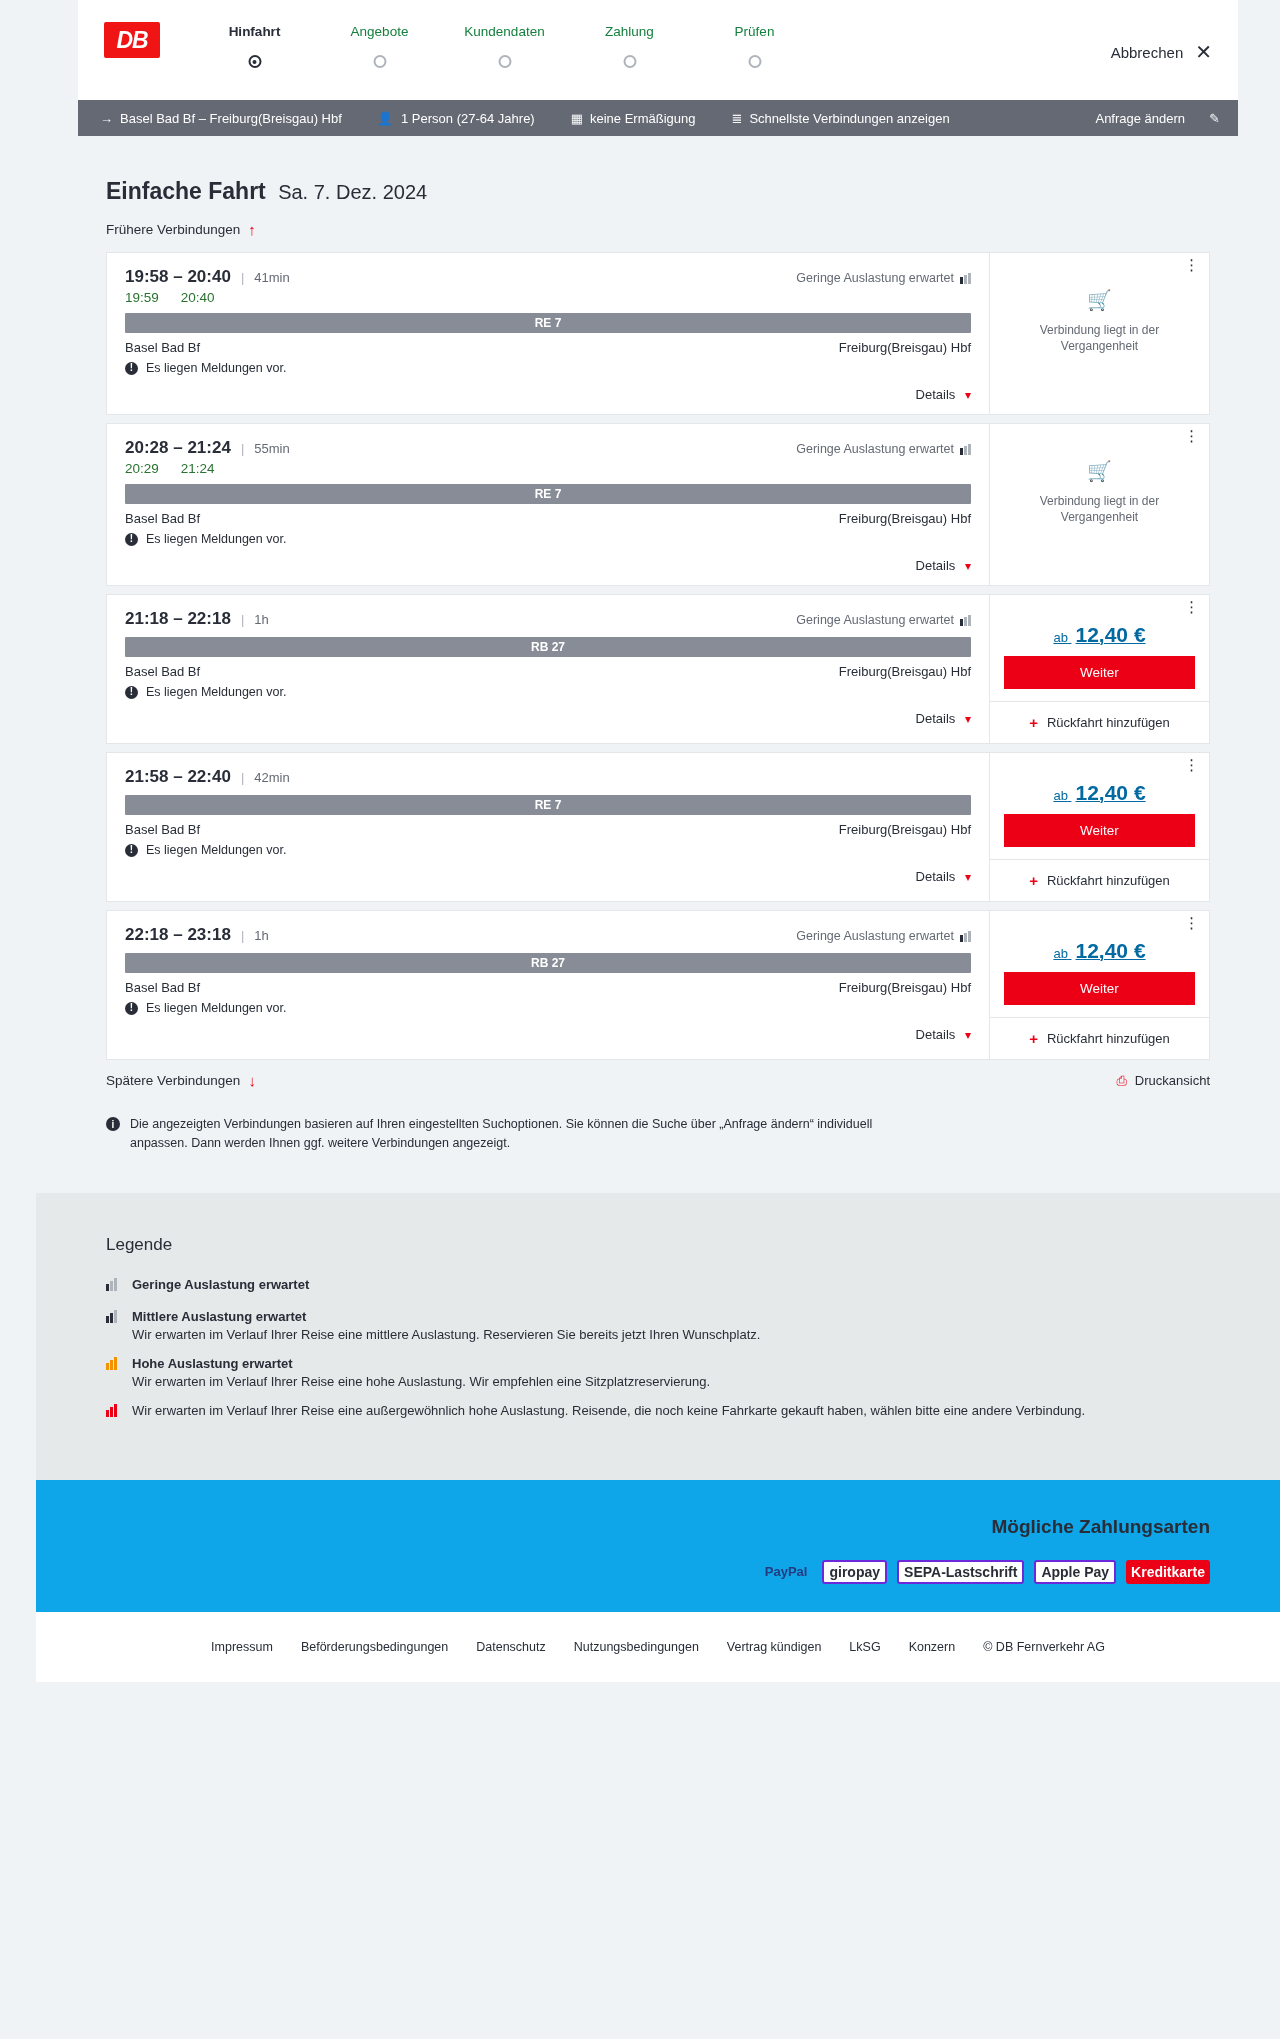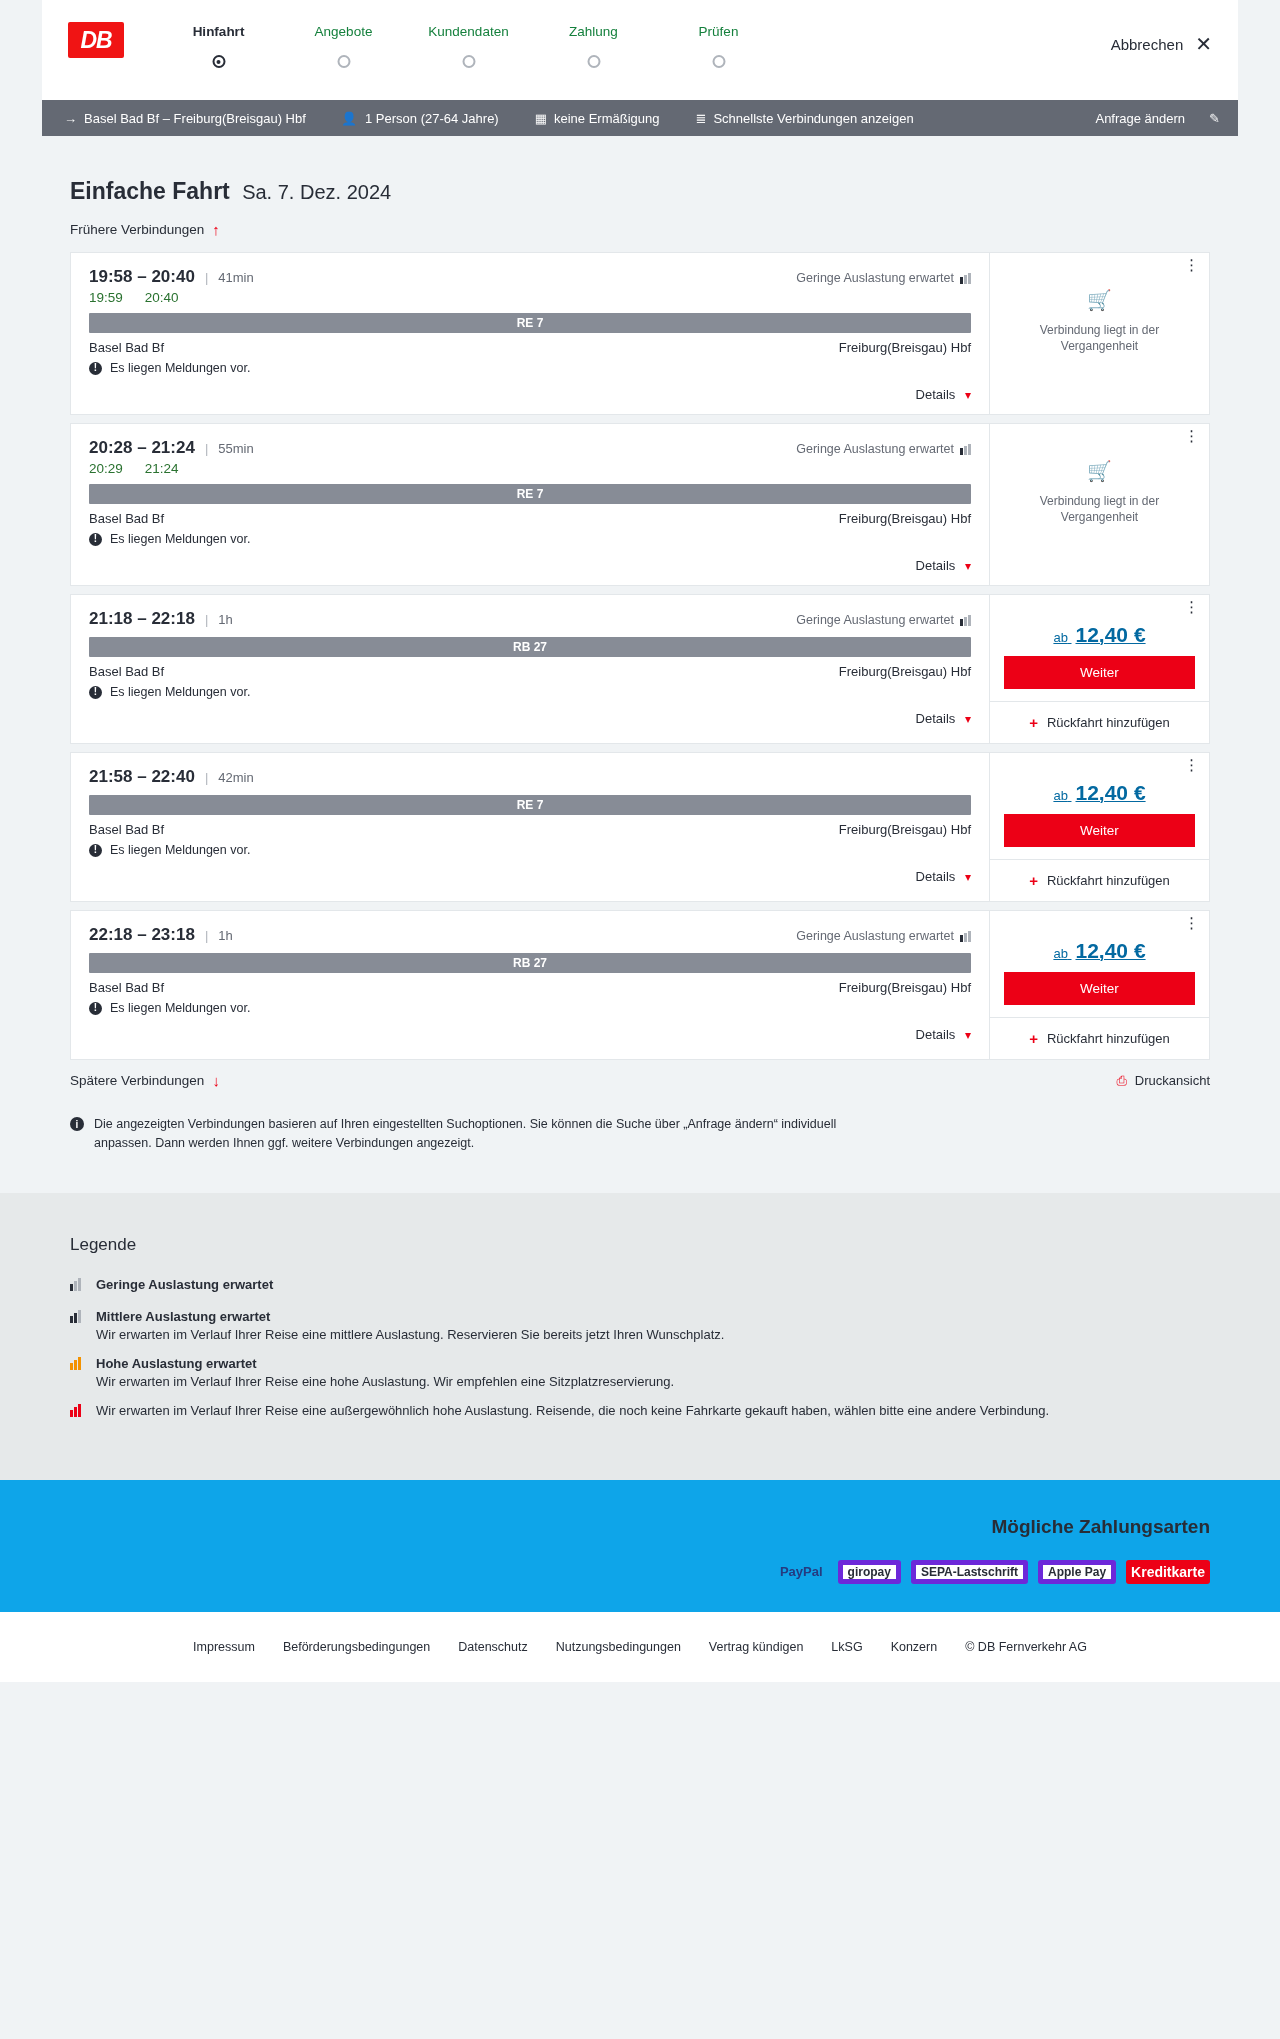--- a/index.html
+++ b/index.html
@@ -4,21 +4,21 @@
 <style>
   * { box-sizing: border-box; }
   html, body { margin: 0; padding: 0; }
   body {
     width: 1280px;
     font-family: "Liberation Sans", sans-serif;
     background: #f0f3f5;
     color: #282d37;
     font-size: 14px;
   }
-  .page { width: 1280px; position: relative; }
+  .page { width: 1280px; position: relative; padding-left: 36px; }
 
   
   .topbar {
     background: #ffffff;
     margin: 0 42px;
     height: 100px;
     display: flex;
     align-items: flex-start;
     padding: 18px 26px 0 26px;
     position: relative;
@@ -60,21 +60,21 @@
     width: 13px; height: 13px; border-radius: 50%;
     background: #fff; border: 2px solid #afb4bb;
     z-index: 2;
   }
   .step.active .dot { border-color: #282d37; }
   .step.active .dot:after {
     content: ""; position: absolute; left: 2.5px; top: 2.5px;
     width: 4px; height: 4px; border-radius: 50%; background: #282d37;
   }
   .cancel {
-    position: absolute; right: 26px; top: 34px;
+    position: absolute; right: 26px; top: 42px;
     display: flex; align-items: center; gap: 12px;
     font-size: 15px; color: #282d37; cursor: pointer;
   }
   .cancel .x { font-size: 20px; color: #282d37; line-height: 1; }
 
   
   .searchbar {
     background: #646973;
     color: #fff;
     margin: 0 42px;
@@ -225,23 +225,23 @@
 
   
   .pay {
     background: #0ea5e9;
     padding: 36px 70px 28px 70px;
     text-align: right;
   }
   .pay h3 { font-size: 19px; margin: 0 0 22px 0;}
   .pay .icons { display: flex; gap: 10px; justify-content: flex-end; align-items: center;}
   .payic {
-    height: 24px; min-width: 40px; background: #fff; border: 5px solid #6d28d9;
+    height: 24px; min-width: 40px; background: #fff; border: 2px solid #6d28d9;
     display: inline-flex; align-items: center; justify-content: center;
-    font-size: 12px; font-weight: bold; border-radius: 3px; padding: 0 5px;
+    font-size: 14px; font-weight: bold; border-radius: 3px; padding: 0 5px;
   }
   .payic.pp { color: #253b80; border: none; background: transparent; font-size: 13px; text-align: right;}
   .payic.red { background: #ec0016; color: #fff; border: none; font-size: 14px;}
   footer {
     background: #fff;
     padding: 28px 0;
     display: flex; justify-content: center; gap: 28px;
     font-size: 12.5px;
   }
   footer a { color: #282d37; text-decoration: none; cursor: pointer;}

